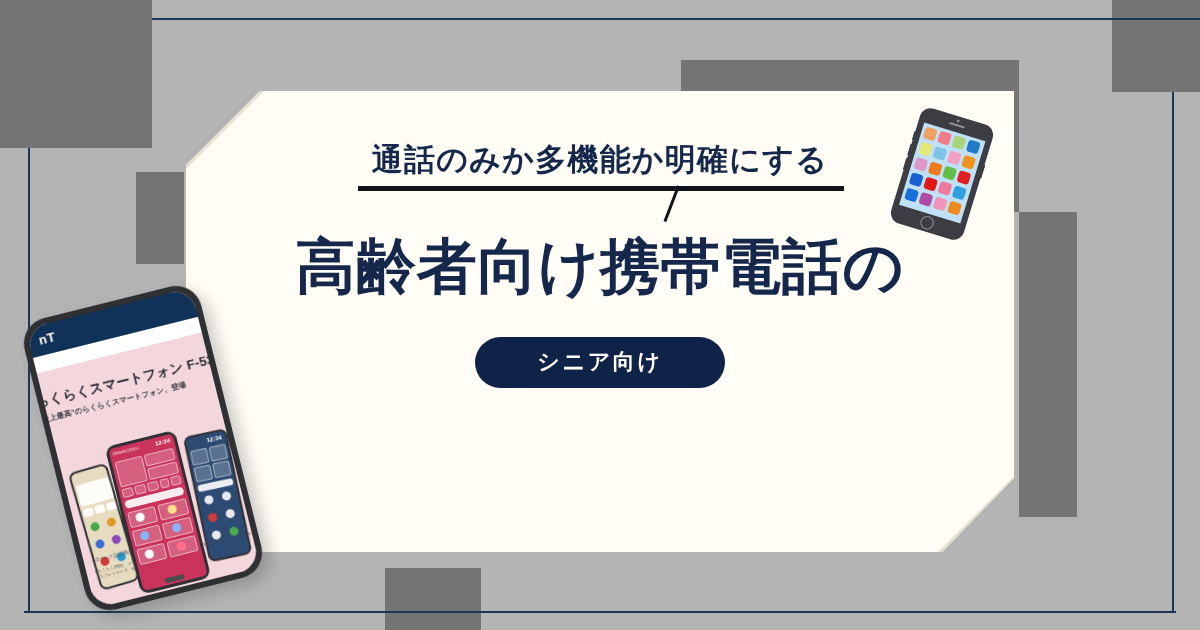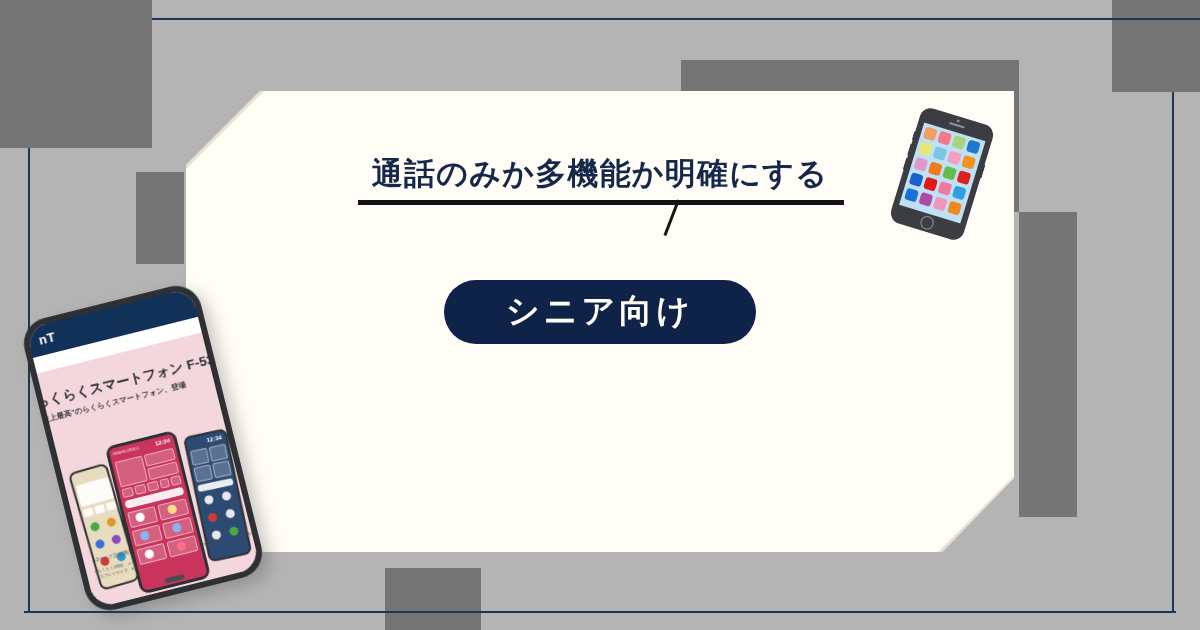--- a/index.html
+++ b/index.html
@@ -45,21 +45,21 @@
     position:absolute; right:0; bottom:0; width:76px; height:76px;
     background:#e3e1d2;
     clip-path: polygon(100% 0, 100% 100%, 0 100%);
   }
 
   
   .card-inner {
     position:absolute; inset:0;
     display:flex; flex-direction:column;
     align-items:center; justify-content:flex-start;
-    padding-top:64px;
+    padding-top:50px;
   }
 
   .subtitle-wrap { position:relative; text-align:center; }
   .subtitle {
     font-size:31px; font-weight:700; letter-spacing:.04em;
     color:#15284b; line-height:1.25; white-space:nowrap;
   }
   .subtitle-rule {
     position:absolute; left:-14px; right:-16px; bottom:-11px;
     height:5px; background:#111418;
@@ -73,21 +73,21 @@
   .title {
     margin-top:52px;
     font-size:60px; font-weight:700; line-height:1.18;
     letter-spacing:.01em; color:#15284b; text-align:center;
     white-space:nowrap;
   }
 
   .badge {
     margin-top:34px;
     background:#0f2348; color:#fffdf5;
-    font-size:33px; font-weight:700; letter-spacing:.12em;
+    font-size:22px; font-weight:700; letter-spacing:.12em;
     padding:12px 62px 14px; border-radius:40px;
     line-height:1.15; white-space:nowrap;
   }
 
   
   .deco-phone {
     position:absolute; left:903px; top:113px;
     width:78px; height:122px;
     transform:rotate(17deg);
   }
@@ -181,20 +181,21 @@
 
     <div class="card-inner">
 
       <div class="subtitle-wrap">
         <div class="subtitle">通話のみか多機能か明確にする</div>
         <div class="subtitle-rule"></div>
         <div class="subtitle-tick"></div>
       </div>
 
       <div class="title">
+        <div>高齢者向け携帯電話の</div>
       </div>
 
       <div class="badge">シニア向け</div>
     </div>
   </div>
 
   <div class="deco-phone">
     <svg viewBox="0 0 78 122" width="78" height="122" aria-hidden="true">
       <rect x="1" y="1" width="76" height="120" rx="11" fill="#3b3d42"></rect>
       <rect x="0" y="28" width="2" height="9" rx="1" fill="#3b3d42"></rect>

